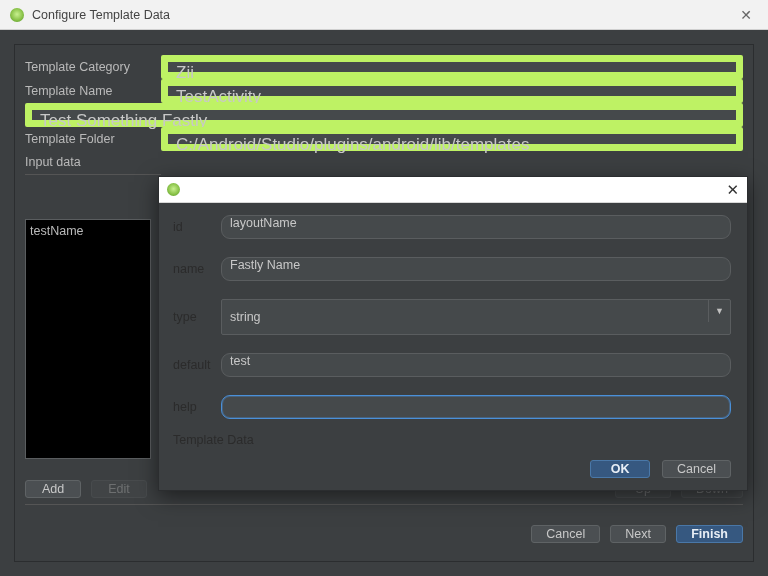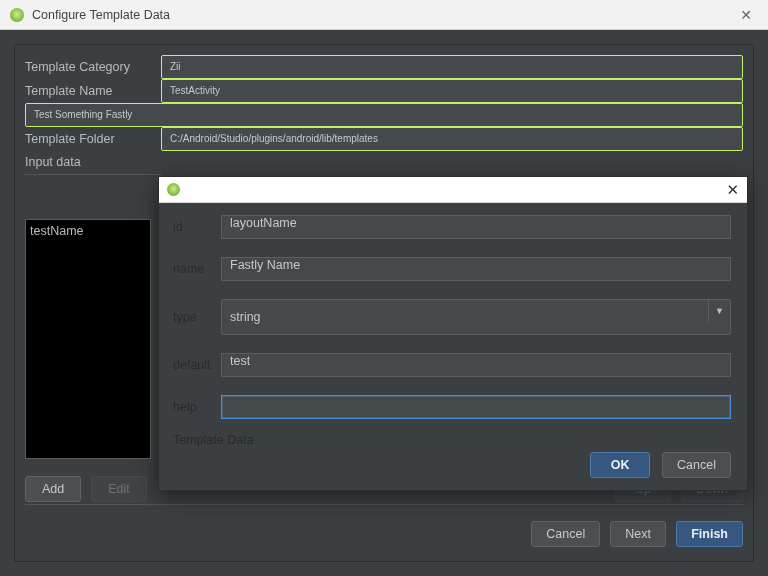--- a/index.html
+++ b/index.html
@@ -9,43 +9,43 @@
   .outer-win { position:absolute; left:0; top:0; width:768px; height:576px; background:#3c3f41; }
   .outer-titlebar { height:30px; background:#f2f2f2; display:flex; align-items:center; padding:8px 10px; border-bottom:1px solid #d0d0d0; }
   .outer-titlebar .aicon { width:14px; height:14px; background:radial-gradient(circle at 50% 45%, #c8f08f 0%, #8bc34a 55%, #4a8f1f 100%); border-radius:50%; margin-right:8px; position:relative; }
   .outer-titlebar .title { color:#444; font-size:12.5px; flex:1; }
   .outer-titlebar .close { width:24px; text-align:center; color:#666; font-size:14px; cursor:pointer; }
 
   .outer-body { position:absolute; left:14px; right:14px; top:44px; bottom:14px; border:1px solid #2b2d2f; padding:10px 10px 10px 10px; background:#3c3f41; }
 
   .form-row { display:flex; align-items:center; }
   .lbl { width:136px; color:#bababa; font-size:12.5px; }
-  .txt { flex:1; height:24px; background:#45494b; border:1px solid #bef264; color:#c8c8c8; padding:0 8px; font-size:10px; line-height:22px; border-radius:2px; }
+  .txt { flex:1; height:24px; background:#45494b; border:7px solid #bef264; color:#c8c8c8; padding:0 8px; font-size:17px; line-height:22px; border-radius:2px; }
 
   .input-data-label { color:#bababa; font-size:12.5px; margin-top:4px; margin-bottom:4px; border-bottom:1px solid #555; padding-bottom:5px; width:136px;}
   .listbox { position:absolute; left:10px; top:174px; width:126px; bottom:102px; border:1px solid #5a5d5f; background:#000000; color:#bababa; font-size:12.5px; padding:4px 4px; }
   .detail { position:absolute; left:146px; top:174px; right:10px; bottom:102px; border:0px solid #5a5d5f; }
 
   .btnrow1 { position:absolute; left:10px; right:10px; bottom:56px; height:30px; display:flex; gap:10px; align-items:center; border-bottom:1px solid #555; padding-bottom:10px; padding-top:8px;}
   .btnrow1 .spacer { flex:1; }
   .btnrow2 { position:absolute; left:10px; right:10px; bottom:12px; height:30px; display:flex; gap:10px; align-items:center; justify-content:flex-end; }
 
-  .btn { height:26px; min-width:56px; padding:0 14px; background:#4b4f52; border:1px solid #5f6365; color:#c8c8c8; font-size:12.5px; border-radius:3px; cursor:pointer; display:flex; align-items:center; justify-content:center; }
+  .btn { height:18px; min-width:56px; padding:0 14px; background:#4b4f52; border:1px solid #5f6365; color:#c8c8c8; font-size:12.5px; border-radius:3px; cursor:pointer; display:flex; align-items:center; justify-content:center; }
   .btn.primary { background:#365880; border:1px solid #4a78a8; color:#e8eef5; font-weight:600; }
 
   
   .inner-win { position:absolute; left:158px; top:176px; width:590px; height:315px; background:#3c3f41; border:1px solid #2b2d2f; box-shadow:0 6px 20px rgba(0,0,0,.5); }
   .inner-titlebar { height:26px; background:#ffffff; display:flex; align-items:center; padding:0 8px; border-bottom:1px solid #d8d8d8; }
   .inner-titlebar .aicon { width:13px; height:13px; background:radial-gradient(circle at 50% 45%, #c8f08f 0%, #8bc34a 55%, #4a8f1f 100%); border-radius:50%; margin-right:8px; }
   .inner-titlebar .close { color:#333; font-size:15px; cursor:pointer; margin-left:auto; }
 
   .inner-body { position:absolute; left:0; right:0; top:26px; bottom:0; padding:12px 16px 10px 14px; }
   .irow { display:flex; align-items:center; margin-bottom:18px; }
   .ilbl { width:48px; color:#2b2b2b; font-size:12.5px; }
-  .itxt { flex:1; height:24px; background:#45494b; border:1px solid #5a5d5f; color:#c8c8c8; padding:0 8px; font-size:12.5px; border-radius:0; }
+  .itxt { flex:1; height:24px; background:#45494b; border:1px solid #5a5d5f; color:#c8c8c8; padding:0 8px; font-size:12.5px; border-radius:9px; }
   .itxt.focused { border:1px solid #4a90d9; box-shadow:0 0 0 1px rgba(74,144,217,.35) inset; }
   .iselect { flex:1; height:36px; background:#45494b; border:1px solid #5a5d5f; color:#c8c8c8; padding:0 8px; font-size:12.5px; border-radius:2px; display:flex; align-items:center; position:relative; }
   .iselect .arrow { position:absolute; right:0; top:0; width:22px; height:22px; border-left:1px solid #5a5d5f; display:flex; align-items:center; justify-content:center; color:#c0c0c0; font-size:9px;}
   .tmpl-data { color:#2b2b2b; font-size:12.5px; margin-top:-4px; }
 
   .inner-btns { position:absolute; right:16px; bottom:12px; display:flex; gap:12px; }
 </style>
 </head>
 <body>
 

